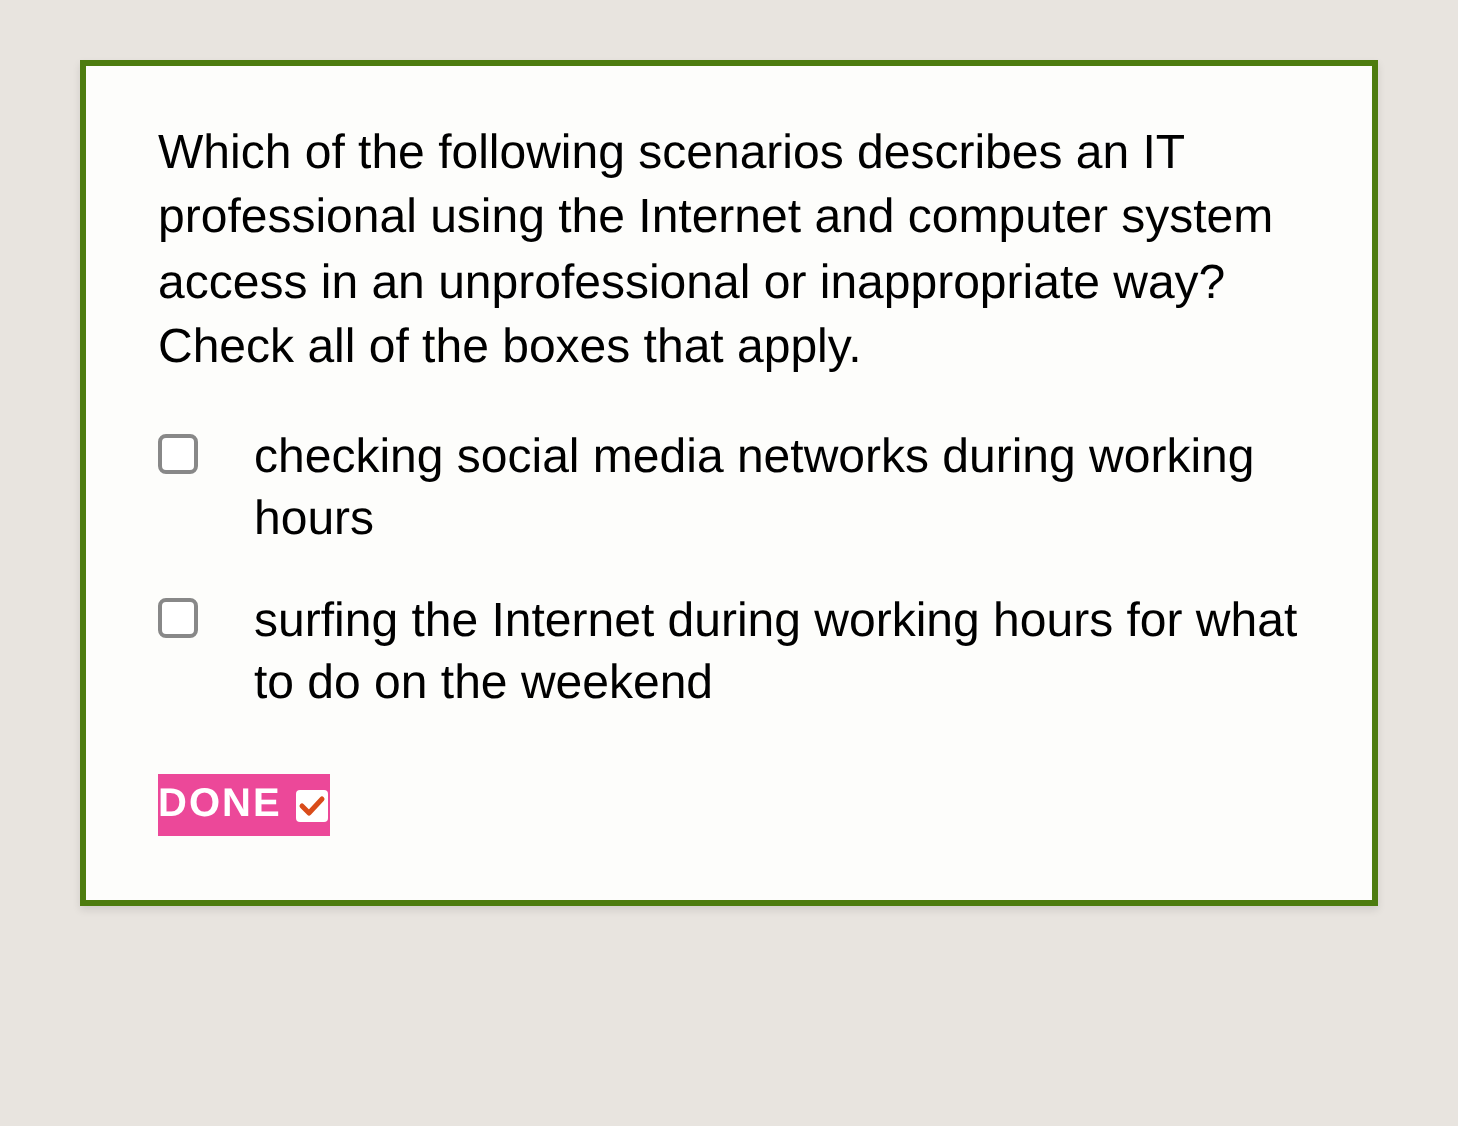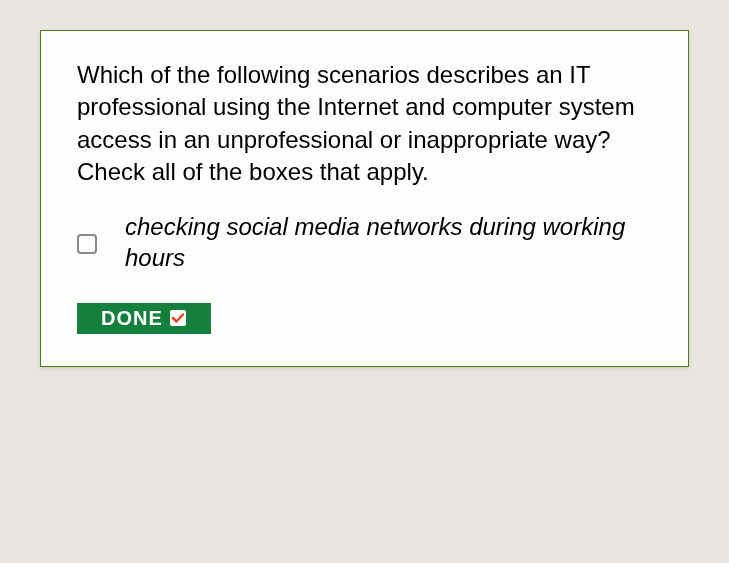--- a/index.html
+++ b/index.html
@@ -10,64 +10,63 @@
     body {
       width: 729px;
       height: 563px;
       background: #e8e4df;
       font-family: Arial, Helvetica, sans-serif;
       padding: 30px 40px;
       position: relative;
     }
     .frame {
       background: #fdfdfb;
-      border: 1px solid #4d7c0f;
+      border: 3px solid #4d7c0f;
       padding: 28px 36px 32px 36px;
       box-shadow: 0 2px 4px rgba(0,0,0,0.1);
     }
     .question-text {
       font-size: 24px;
       line-height: 1.35;
       color: #000;
       margin-bottom: 22px;
     }
     .options {
       margin-left: 0;
     }
     .option-row {
       display: flex;
-      align-items: center;
+      align-items: flex-start;
       margin-bottom: 20px;
-      font-style: italic;
     }
     .checkbox {
       width: 20px;
       height: 20px;
       border: 2px solid #888;
       border-radius: 4px;
       background: #fff;
       flex-shrink: 0;
       margin-top: 4px;
       margin-right: 28px;
       cursor: pointer;
     }
     .option-label {
       font-size: 24px;
       line-height: 1.3;
       color: #000;
     }
     .done-button {
       display: inline-flex;
       align-items: center;
-      background: #15803d;
+      background: #ec4899;
       color: #fff;
       font-weight: bold;
       font-size: 20px;
       letter-spacing: 1px;
-      padding: 4px 24px;
+      padding: 4px 0;
       cursor: pointer;
       user-select: none;
       margin-top: 10px;
     }
     .done-button .check-icon {
       margin-left: 6px;
       display: inline-block;
     }
     .check-icon svg {
       display: block;
@@ -79,20 +78,24 @@
 <div class="frame">
   <div class="question-text">Which of the following scenarios describes an IT professional using the Internet and computer system access in an unprofessional or inappropriate way? Check all of the boxes that apply.</div>
 
   <div class="options">
 
     <div class="option-row">
       <div class="checkbox"></div>
       <div class="option-label">checking social media networks during working hours</div>
     </div>
 
+    <div class="option-row">
+      <div class="checkbox"></div>
+      <div class="option-label">surfing the Internet during working hours for what to do on the weekend</div>
+    </div>
 
 
   </div>
 
   <div class="done-button">
     <span>DONE</span>
     <span class="check-icon">
       <svg width="18" height="18" viewBox="0 0 18 18">
         <rect x="1" y="1" width="16" height="16" rx="2" fill="#fff" stroke="none"></rect>
         <path d="M4 9 L7.5 12.5 L14 5.5" stroke="#d94c1a" stroke-width="2.5" fill="none" stroke-linecap="round" stroke-linejoin="round"></path>

